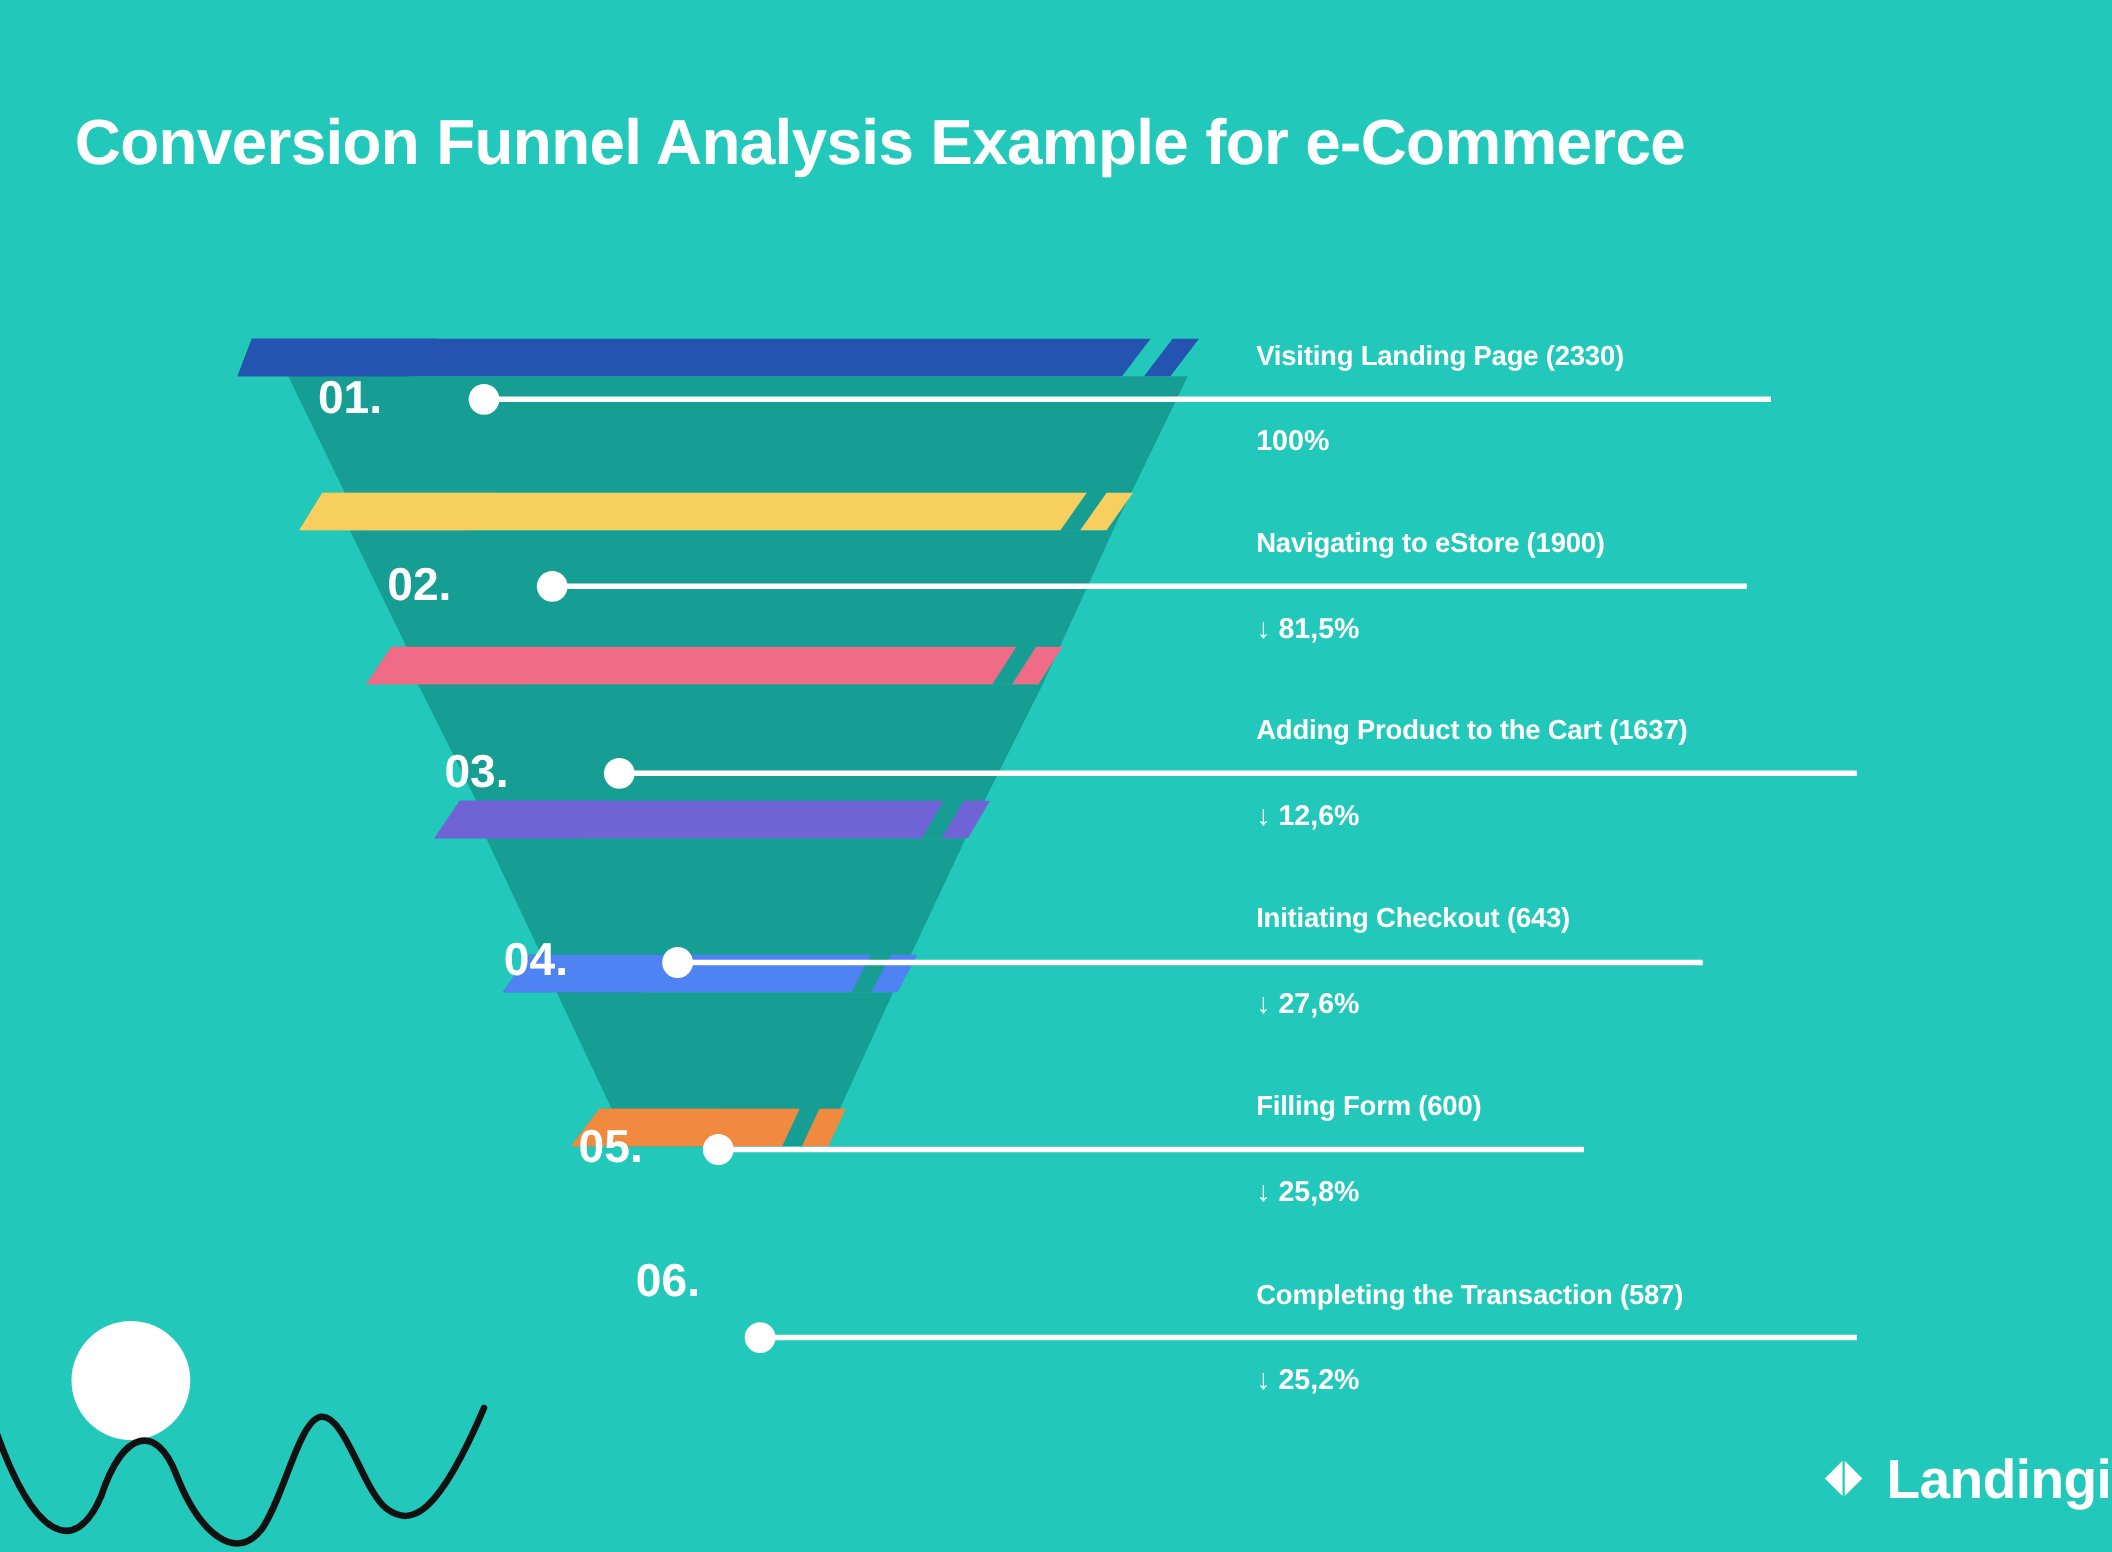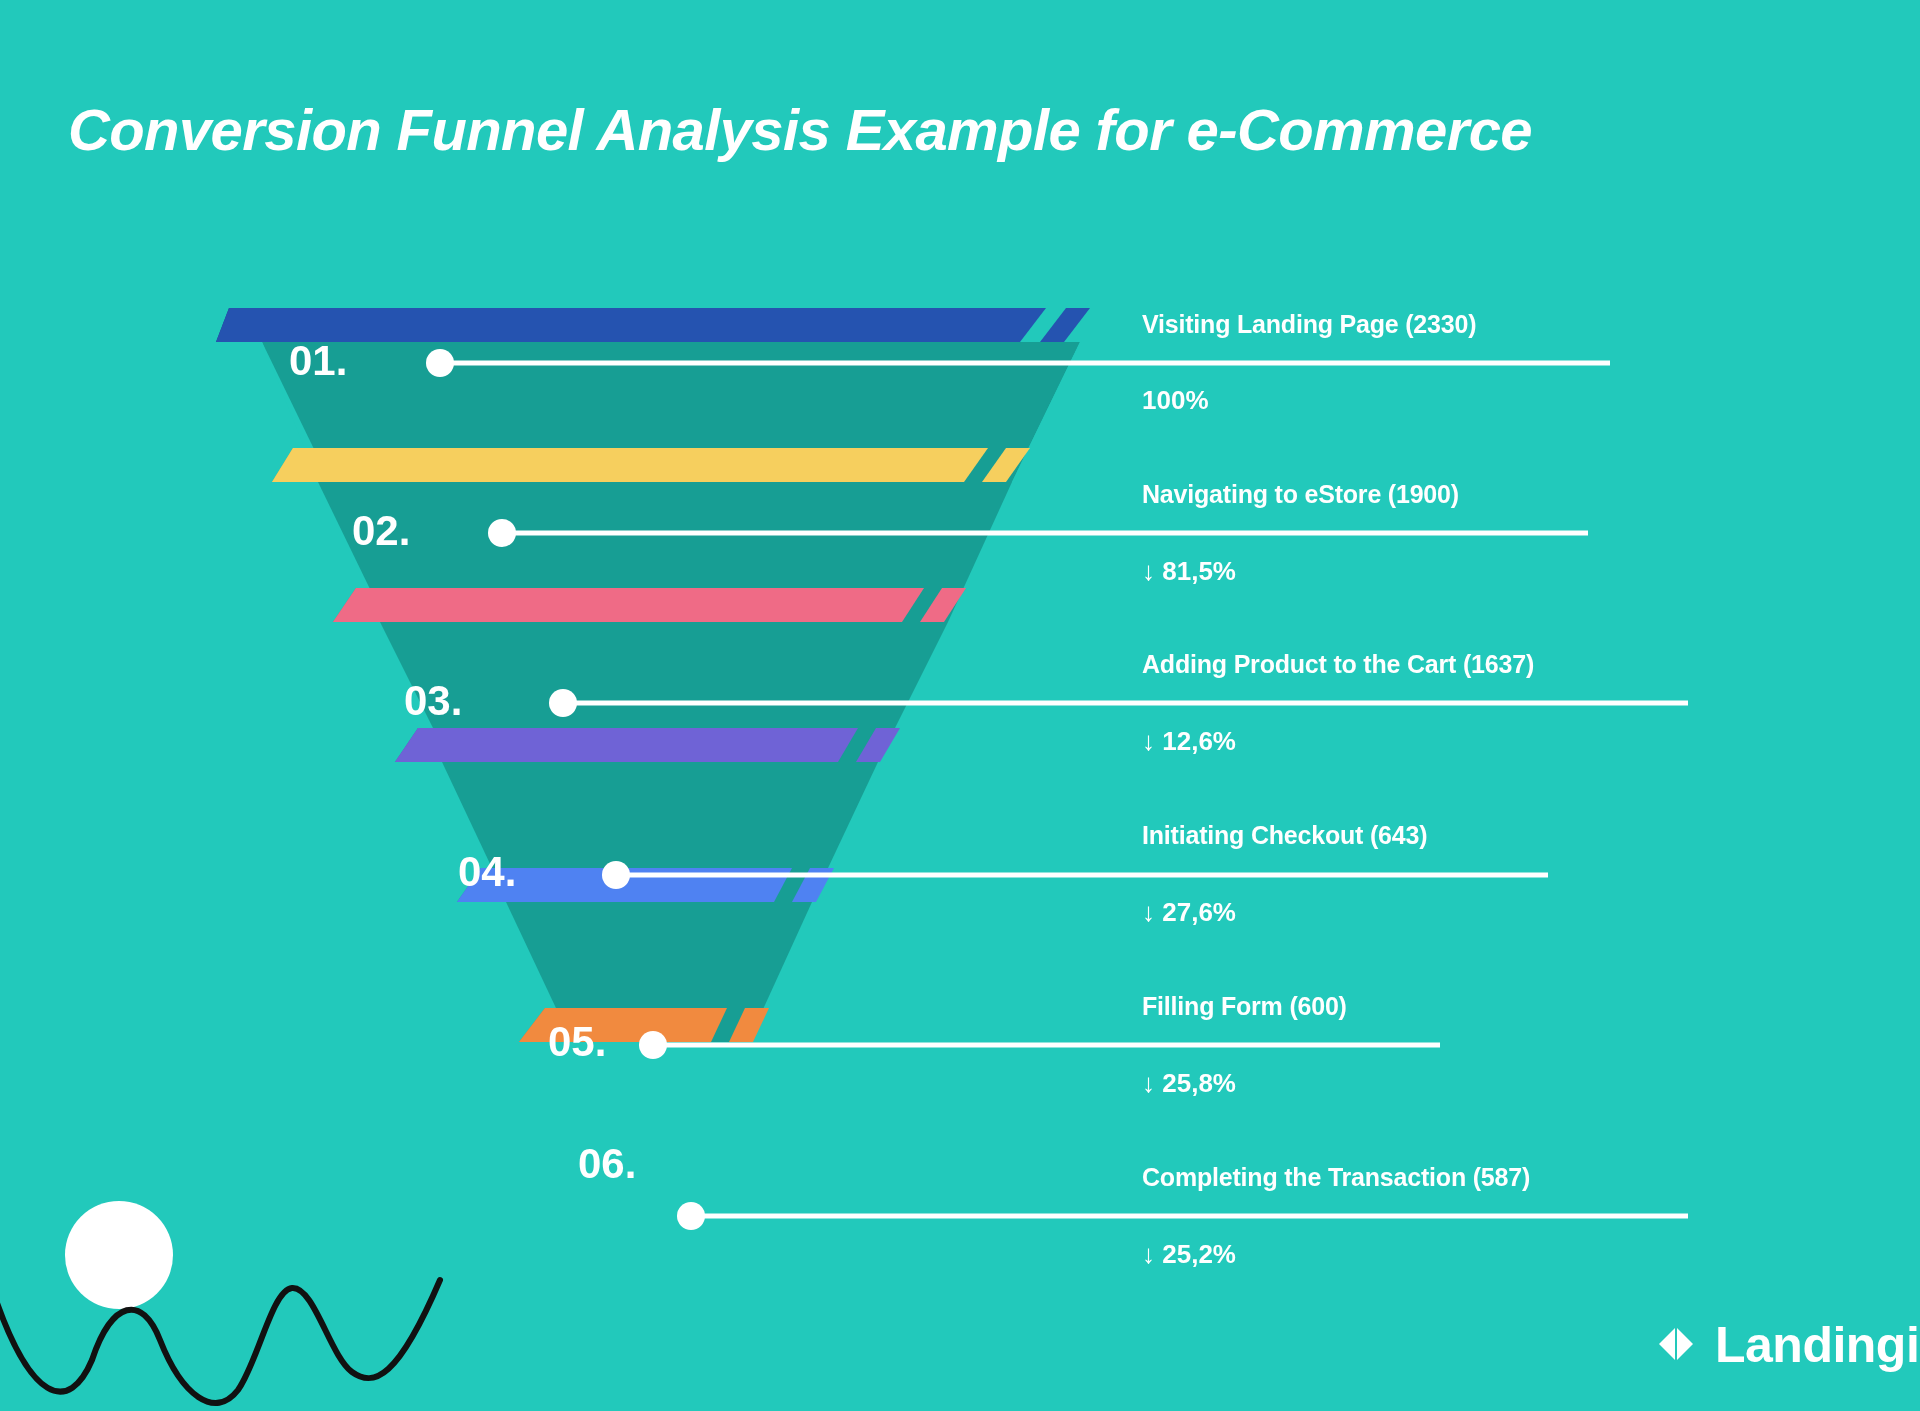--- a/index.html
+++ b/index.html
@@ -23,21 +23,20 @@
   }
   #title {
     position: absolute;
     left: 68px;
     top: 96px;
     font-size: 58px;
     font-weight: bold;
     color: #ffffff;
     letter-spacing: -0.6px;
     white-space: nowrap;
-    font-style: italic;
   }
   .funnel-svg {
     position: absolute;
     left: 0;
     top: 0;
     width: 1920px;
     height: 1411px;
   }
   .row-label {
     position: absolute;
@@ -153,21 +152,21 @@
     <circle cx="119" cy="1255" r="54" fill="#ffffff"></circle>
     <path d="M -12 1276 C 30 1410, 70 1412, 92 1360 C 112 1300, 142 1294, 160 1340
              C 182 1396, 215 1420, 238 1390 C 258 1362, 272 1290, 292 1288
              C 314 1286, 330 1356, 352 1372 C 374 1388, 398 1378, 440 1280" fill="none" stroke="#111111" stroke-width="6" stroke-linecap="round"></path>
   </svg>
 
   <div class="row-num" style="left:289px; top:337px;">01.</div>
   <div class="row-num" style="left:352px; top:507px;">02.</div>
   <div class="row-num" style="left:404px; top:677px;">03.</div>
   <div class="row-num" style="left:458px; top:848px;">04.</div>
-  <div class="row-num" style="left:548px; top:1018px;text-align:center;">05.</div>
+  <div class="row-num" style="left:526px; top:1018px;text-align:center;">05.</div>
   <div class="row-num" style="left:578px; top:1140px;">06.</div>
 
   <div class="row-label" style="left:1142px; top:310px;">Visiting Landing Page (2330)</div>
   <div class="row-pct" style="left:1142px; top:385px;">
     <span></span><span>100%</span>
   </div>
 
   <div class="row-label" style="left:1142px; top:480px;">Navigating to eStore (1900)</div>
   <div class="row-pct" style="left:1142px; top:556px;">
     <span>↓</span>&nbsp;<span>81,5%</span>

